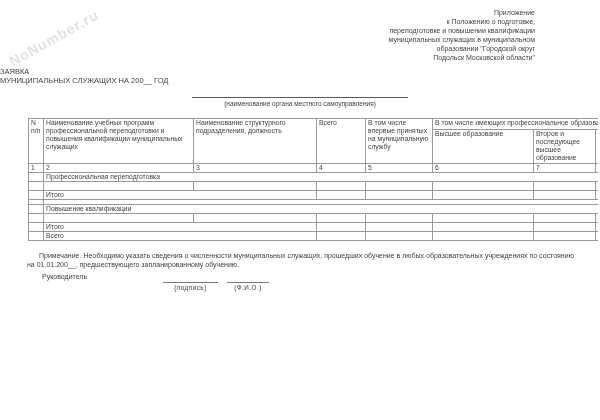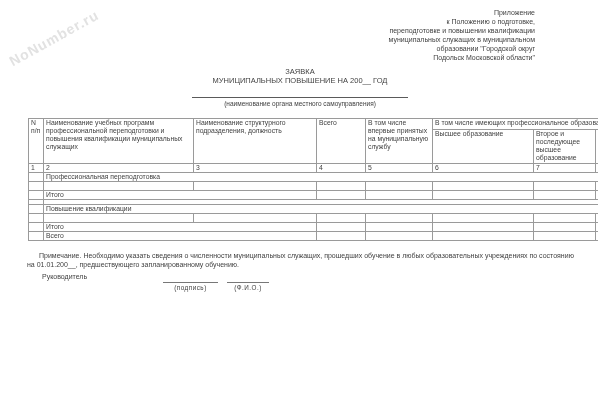--- a/index.html
+++ b/index.html
@@ -10,21 +10,21 @@
   .watermark {
     position:absolute; left:-8px; top:30px; width:124px; height:16px;
     text-align:center; font-size:14px; font-weight:bold; color:#e2e2e2;
     transform:rotate(-29deg); letter-spacing:1px; user-select:none;
   }
   .appendix {
     position:absolute; top:8px; right:65px; text-align:right;
     font-size:7px; line-height:9px;
   }
   .title-block {
-    position:absolute; top:67px; left:0; width:600px; text-align:center;
+    position:absolute; top:67px; left:0; width:600px; 
     font-size:7.5px; line-height:9px;
   }
   .org-underline {
     position:absolute; top:89px; left:192px; width:216px; height:8px;
     border-bottom:1px solid #5a5a5a;
   }
   .org-caption {
     position:absolute; top:100px; left:0; width:600px; text-align:center;
     font-size:6.5px; color:#3f3f3f;
   }
@@ -61,21 +61,21 @@
     <div>Приложение</div>
     <div>к Положению о подготовке,</div>
     <div>переподготовке и повышении квалификации</div>
     <div>муниципальных служащих в муниципальном</div>
     <div>образовании "Городской округ</div>
     <div>Подольск Московской области"</div>
   </div>
 
   <div class="title-block">
     <div>ЗАЯВКА</div>
-    <div>МУНИЦИПАЛЬНЫХ ПОВЫШЕНИЕ НА 200__ ГОД</div>
+    <div>МУНИЦИПАЛЬНЫХ СЛУЖАЩИХ НА 200__ ГОД</div>
   </div>
 
   <div class="org-underline"></div>
   <div class="org-caption">(наименование органа местного самоуправления)</div>
 
   <div class="table-wrap">
     <table class="form">
       <colgroup>
         <col style="width:15px">
           <col style="width:150px">

